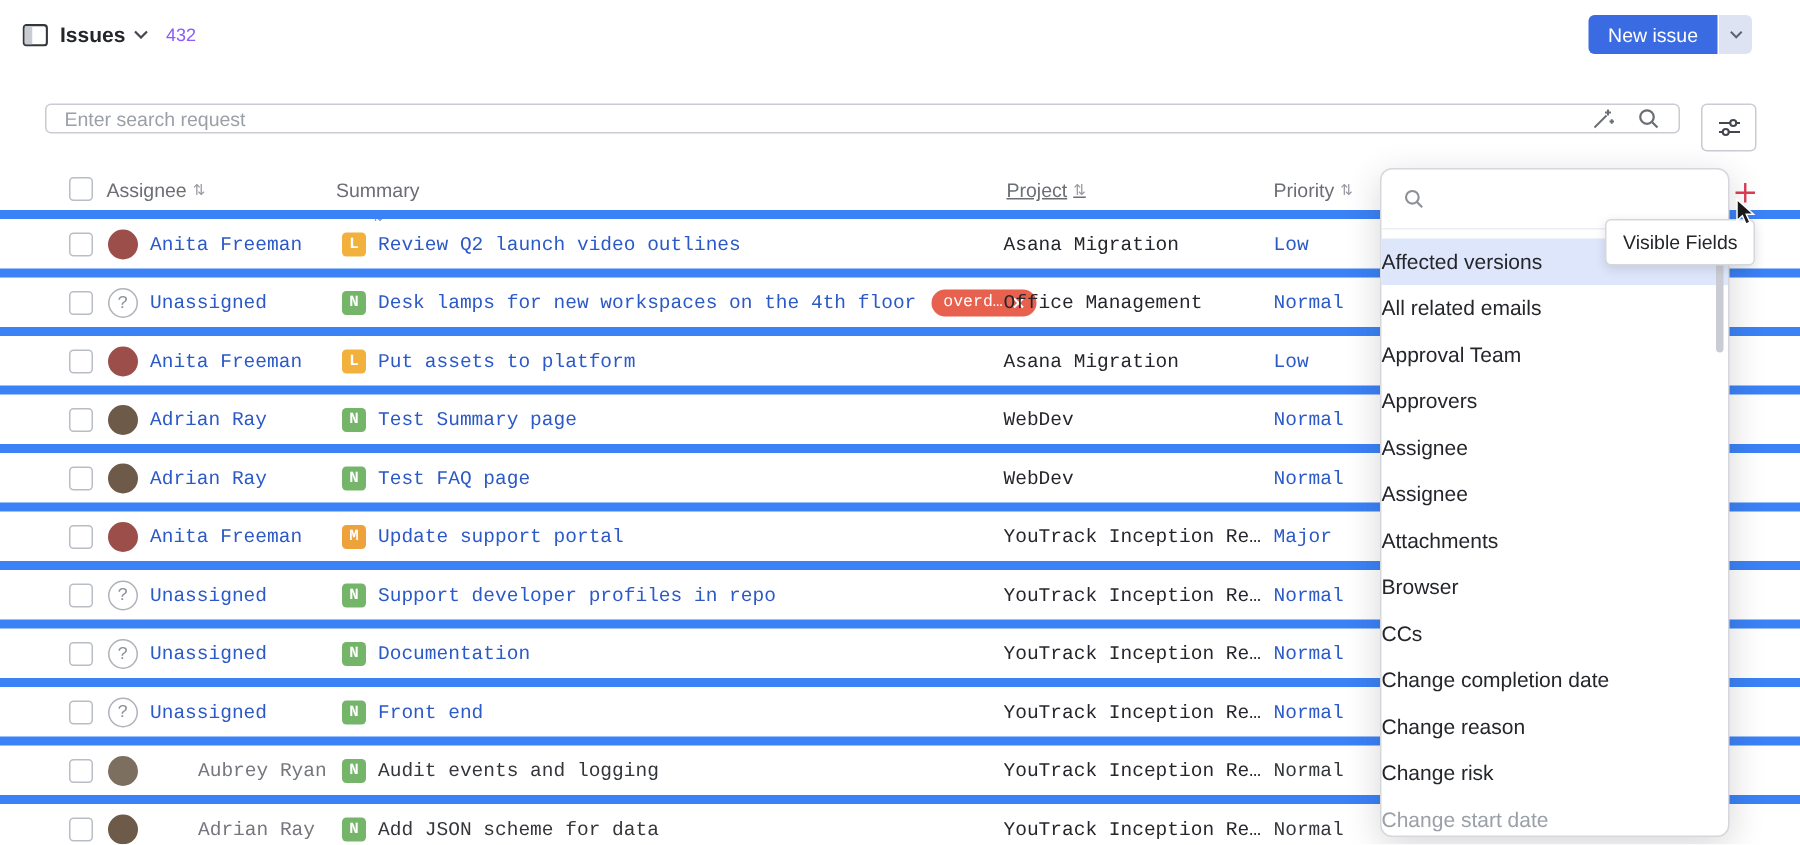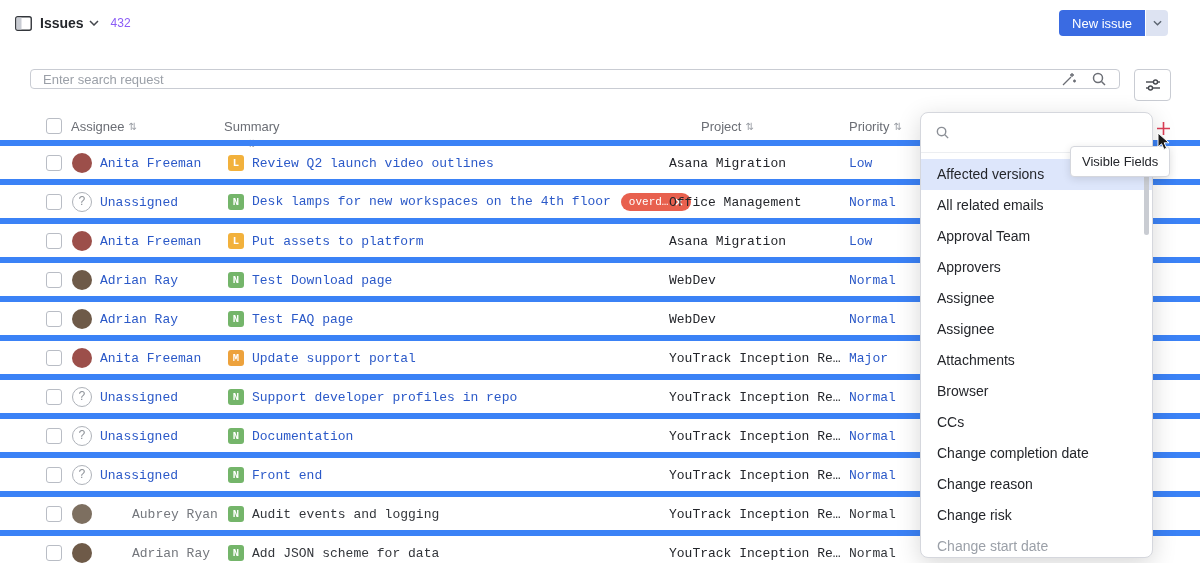--- a/index.html
+++ b/index.html
@@ -51,21 +51,21 @@
   .row.muted .name { color:#74777d;margin-left:32px; }
   .row.muted .summary-link { color:#33363b; }
   .row.muted .priority { color:#33363b; }
 
   
   .popup { position:absolute; left:920px; top:112px; width:233px; height:446px; background:#fff; border:1px solid #d5d7dd; border-radius:8px; box-shadow:0 6px 24px rgba(0,0,0,.16); z-index:5; overflow:hidden; }
   .popup-filter { height:40px; display:flex; align-items:center; padding:0 14px; gap:10px; border-bottom:1px solid #eceef1; }
   .popup-filter input { flex:1; border:none; outline:none; font-size:14px; color:#24262b; font-family:"Liberation Sans",sans-serif; }
   .popup-filter input::placeholder { color:#9ba0a8; }
   .popup-list { padding-top:6px; }
-  .popup-item { height:31px; line-height:31px; padding-left:16px; font-size:14px; color:#24262b; cursor:pointer; white-space:nowrap; }
+  .popup-item { height:31px; line-height:31px; font-size:14px; color:#24262b; cursor:pointer; white-space:nowrap; }
   .popup-item.selected { background:var(--selected-bg); }
   .popup-item.clipped { color:#9ba0a8; }
   .popup-scrollbar { position:absolute; right:3px; top:46px; width:5px; height:76px; background:#c9ccd2; border-radius:3px; cursor:pointer; }
 
   
   .plus-btn { position:absolute; left:1155px; top:120px; width:17px; height:17px; z-index:4; cursor:pointer; display:flex; align-items:center; justify-content:center; }
   .tooltip { position:absolute; left:1070px; top:146px; z-index:8; background:#fff; border:1px solid #d5d7dd; border-radius:4px; padding:7px 11px; font-size:13px; color:#24262b; box-shadow:0 2px 8px rgba(0,0,0,.12); white-space:nowrap; }
   .cursor { position:absolute; left:1157px; top:132px; z-index:10; pointer-events:none; }
 </style>
 </head>
@@ -128,21 +128,21 @@
   <div class="thead">
     <span class="cb"></span>
     <span class="th" style="left:71px;">
       <span>Assignee</span>
       <span class="sort">⇅</span>
     </span>
     <span class="th" style="left:224px;flex-direction:column;">
       <span>Summary</span>
       <span class="sort">⇅</span>
     </span>
-    <span class="th" style="left:701px;">
+    <span class="th" style="left:671px;text-decoration:underline;">
       <span>Project</span>
       <span class="sort">⇅</span>
     </span>
     <span class="th" style="left:849px;">
       <span>Priority</span>
       <span class="sort">⇅</span>
     </span>
   </div>
 
   <div class="tbody">
@@ -188,21 +188,21 @@
       </span>
       <span class="cell project">Asana Migration</span>
       <span class="cell priority">Low</span>
     </div>
       <div class="row">
       <span class="cell cb"></span>
       <span class="cell avatar" style="background: rgb(110, 90, 72);"></span>
       <span class="cell name">Adrian Ray</span>
       <span class="cell badge" style="background: rgb(116, 181, 106); color: rgb(255, 255, 255);">N</span>
       <span class="cell summary-wrap">
-        <span class="summary-link">Test Download page</span>
+        <span class="summary-link">Test Summary page</span>
 
       </span>
       <span class="cell project">WebDev</span>
       <span class="cell priority">Normal</span>
     </div>
       <div class="row">
       <span class="cell cb"></span>
       <span class="cell avatar" style="background: rgb(110, 90, 72);"></span>
       <span class="cell name">Adrian Ray</span>
       <span class="cell badge" style="background: rgb(116, 181, 106); color: rgb(255, 255, 255);">N</span>

